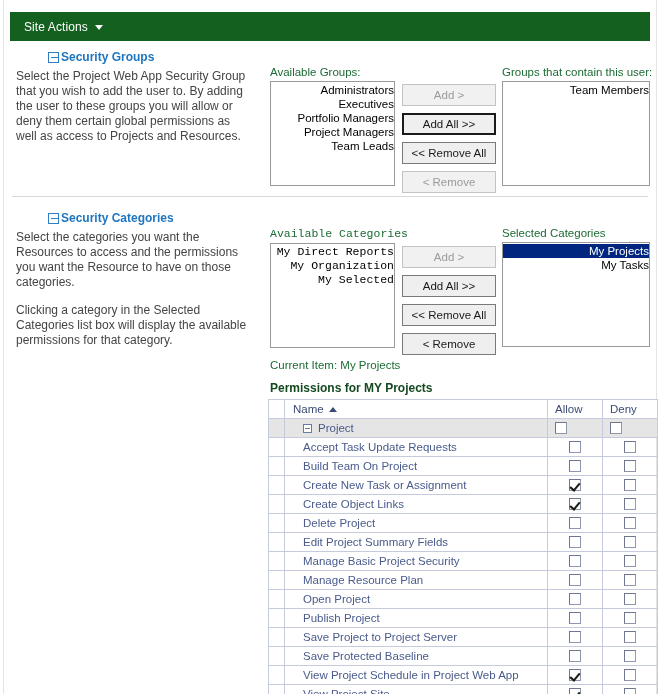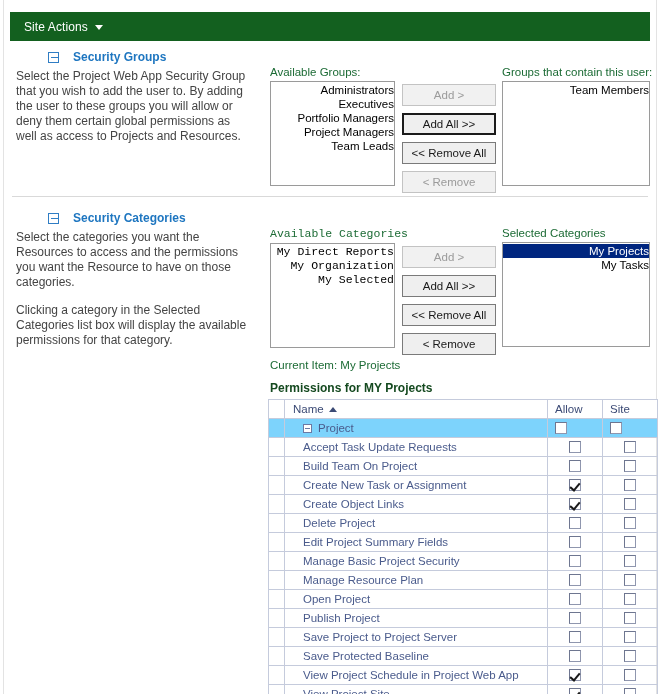--- a/index.html
+++ b/index.html
@@ -34,21 +34,21 @@
   .ribbon-caret {
     width:0; height:0;
     border-left:4px solid transparent;
     border-right:4px solid transparent;
     border-top:5px solid #ffffff;
     margin-top:2px;
   }
 
   
   .sect-head {
-    display:flex; align-items:center; gap:14px;padding-left:32px;
+    display:flex; align-items:center; gap:2px;padding-left:32px;
   }
   .collapse-box {
     width:11px; height:11px;
     border:1px solid #2f7dc4;
     background:#ffffff;
     position:relative; flex:none;
   }
   .collapse-box::after {
     content:""; position:absolute; left:2px; top:4px;
     width:7px; height:1px; background:#2f7dc4;
@@ -118,21 +118,21 @@
     vertical-align:middle;
   }
   table.perm th {
     color:#3b4a75; font-weight:normal; text-align:left;
     background:#ffffff;
   }
   table.perm th.c-gut { width:16px; }
   table.perm th.c-name { padding-left:8px; }
   table.perm th.c-allow, table.perm th.c-deny { width:55px; padding-left:7px; }
   table.perm td.c-name { color:#4a5b8c; padding-left:8px; }
-  table.perm tr.grouprow td { background:#7dd3fc; }
+  table.perm tr.grouprow td { background:#e5e5e5; }
   table.perm tr.grouprow td.c-name { padding-left:18px; }
   table.perm td.c-name.child { padding-left:18px; }
   td.cb { text-align:center; }
   td.cb.left { text-align:left; padding-left:7px; }
 
   .sortcaret {
     display:inline-block; margin-left:5px;
     width:0;height:0;
     border-left:4px solid transparent;
     border-right:4px solid transparent;
@@ -253,21 +253,21 @@
   <div class="current-item" style="position:absolute;left:270px;top:359px;">Current Item: My Projects</div>
   <div class="perm-title" style="position:absolute;left:270px;top:381px;">Permissions for MY Projects</div>
 
   <div style="position:absolute;left:268px;top:399px;">
     <table class="perm">
       <thead>
         <tr>
           <th class="c-gut"></th>
           <th class="c-name"><span>Name</span><span class="sortcaret"></span></th>
           <th class="c-allow">Allow</th>
-          <th class="c-deny">Site</th>
+          <th class="c-deny">Deny</th>
         </tr>
       </thead>
       <tbody id="perm-body">
           <tr class="grouprow">
             <td></td>
             <td class="c-name"><span class="grp-collapse"></span><span>Project</span></td>
             <td class="cb left"><span class="ckbox"></span></td>
             <td class="cb left"><span class="ckbox"></span></td>
           </tr>
           <tr>

